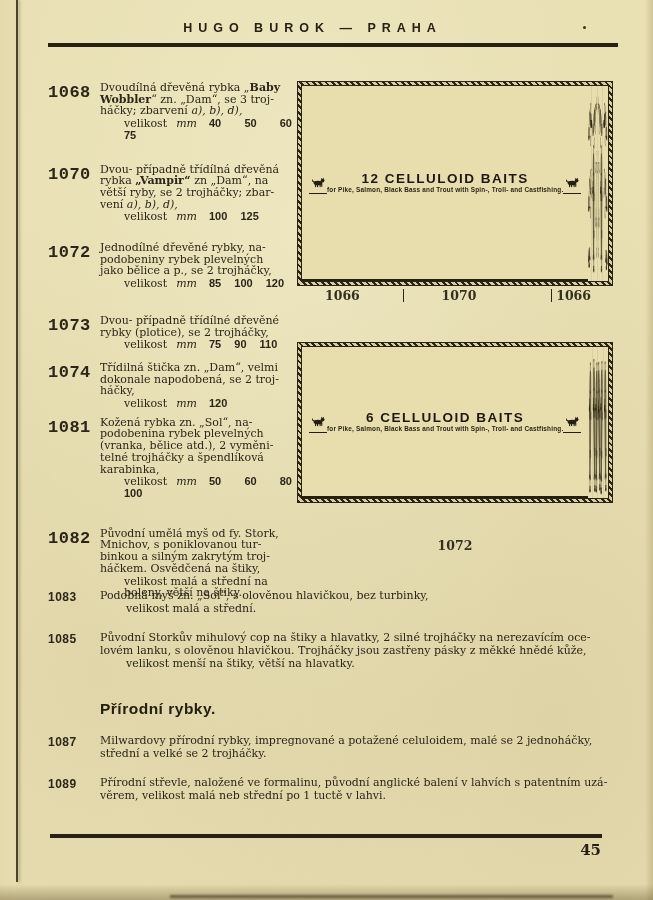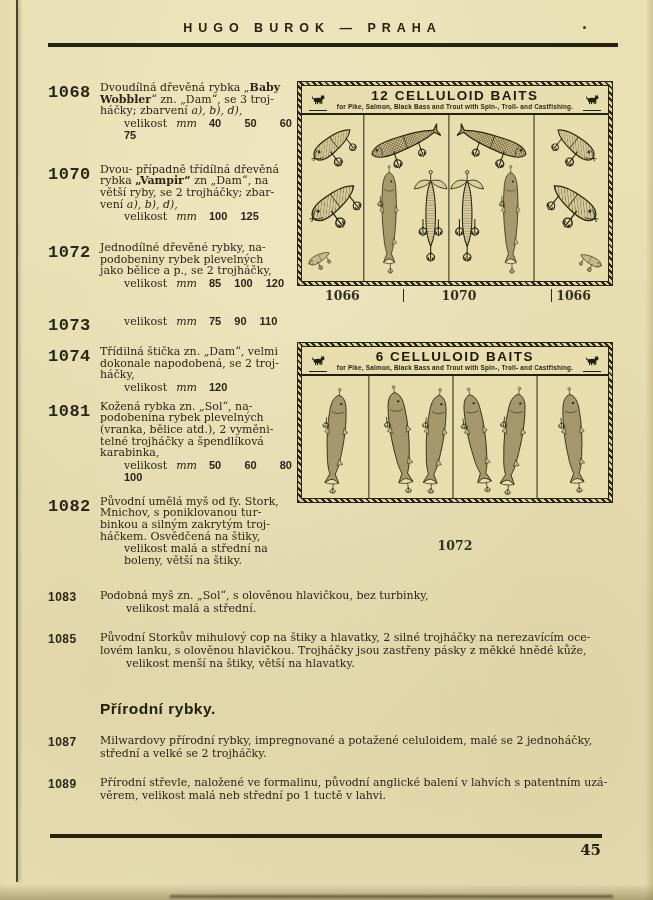--- a/index.html
+++ b/index.html
@@ -44,39 +44,39 @@
   .entry .etext{width:192px;font-size:11px;line-height:11.7px;text-align:justify;}
   .size-line{margin:1px 0 0 24px;font-size:11px;line-height:11.7px;}
   .slabel{margin-right:9px;}
   .sunit{font-style:italic;margin-right:12px;}
   .svals{font-weight:700;word-spacing:10px;font-family:"Liberation Sans",sans-serif;font-size:11px;}
   p{margin:0;}
   .b{font-weight:700;}
   .i{font-style:italic;}
   .ind{margin-left:26px;}
   .mb22{margin-bottom:22px;} .mb19{margin-bottom:19px;} .mb25{margin-bottom:25px;}
-  .mb11{margin-bottom:11px;} .mb7{margin-bottom:7px;} .mb28{margin-bottom:12px;}
+  .mb11{margin-bottom:11px;} .mb7{margin-bottom:7px;} .mb28{margin-bottom:28px;}
 
   
   .bottom-col{position:absolute;left:48px;top:589px;width:577px;}
   .bentry{display:flex;margin-bottom:16px;}
   .bentry .num{width:52px;flex:0 0 52px;font-family:"Liberation Sans",sans-serif;
     font-weight:700;font-size:12px;letter-spacing:.5px;padding-top:1px;}
   .bentry .etext{flex:1;font-size:11px;line-height:13px;text-align:justify;}
   .mb30{margin-bottom:30px;justify-content:space-between;}
   .section-heading{margin:0 0 16px 52px;font-family:"Liberation Sans",sans-serif;
     font-weight:700;font-size:15.5px;letter-spacing:.5px;color:#24200f;}
 
   
   .bait-box{position:absolute;left:297px;width:316px;
     border:1px solid #2a2418;padding:3px;
     background:repeating-linear-gradient(45deg,#2a2418 0 2px,#d8cd9c 2px 4.5px);
     box-sizing:border-box;}
   .bait-inner{border:1px solid #2a2418;background:#e7ddad;height:100%;box-sizing:border-box;
-    display:flex;flex-direction:column;}
+    display:flex;flex-direction:row;}
   .box1{top:81px;height:205px;}
   .box2{top:342px;height:161px;}
   .bait-header{border-bottom:2px solid #241f12;display:flex;align-items:center;
     padding:3px 7px 2px;flex:0 0 auto;}
   .bait-head-center{flex:1;text-align:center;}
   .bait-title{font-family:"Liberation Sans",sans-serif;font-weight:700;font-size:13.5px;
     letter-spacing:1.5px;color:#1d1910;line-height:14px;}
   .bait-subtitle{font-family:"Liberation Sans",sans-serif;font-weight:700;font-size:6.4px;
     letter-spacing:.2px;color:#241f12;line-height:8px;}
   .catlogo{flex:0 0 auto;width:18px;text-align:center;}
@@ -210,20 +210,21 @@
       <div class="num">1072</div>
       <div class="etext">
         <p><span>Jednodílné dřevěné rybky, na-</span><br><span>podobeniny rybek plevelných</span><br><span>jako bělice a p., se 2 trojháčky,</span></p>
         <p class="size-line"><span class="slabel">velikost</span><span class="sunit">mm</span><span class="svals">85 100 120</span></p>
       </div>
     </div>
 
     <div class="entry mb11">
       <div class="num">1073</div>
       <div class="etext">
+        <p><span>Dvou- případně třídílné dřevěné</span><br><span>rybky (plotice), se 2 trojháčky,</span></p>
         <p class="size-line"><span class="slabel">velikost</span><span class="sunit">mm</span><span class="svals">75 90 110</span></p>
       </div>
     </div>
 
     <div class="entry mb7">
       <div class="num">1074</div>
       <div class="etext">
         <p><span>Třídilná štička zn. „Dam“, velmi</span><br><span>dokonale napodobená, se 2 troj-</span><br><span>háčky,</span></p>
         <p class="size-line"><span class="slabel">velikost</span><span class="sunit">mm</span><span class="svals">120</span></p>
       </div>

